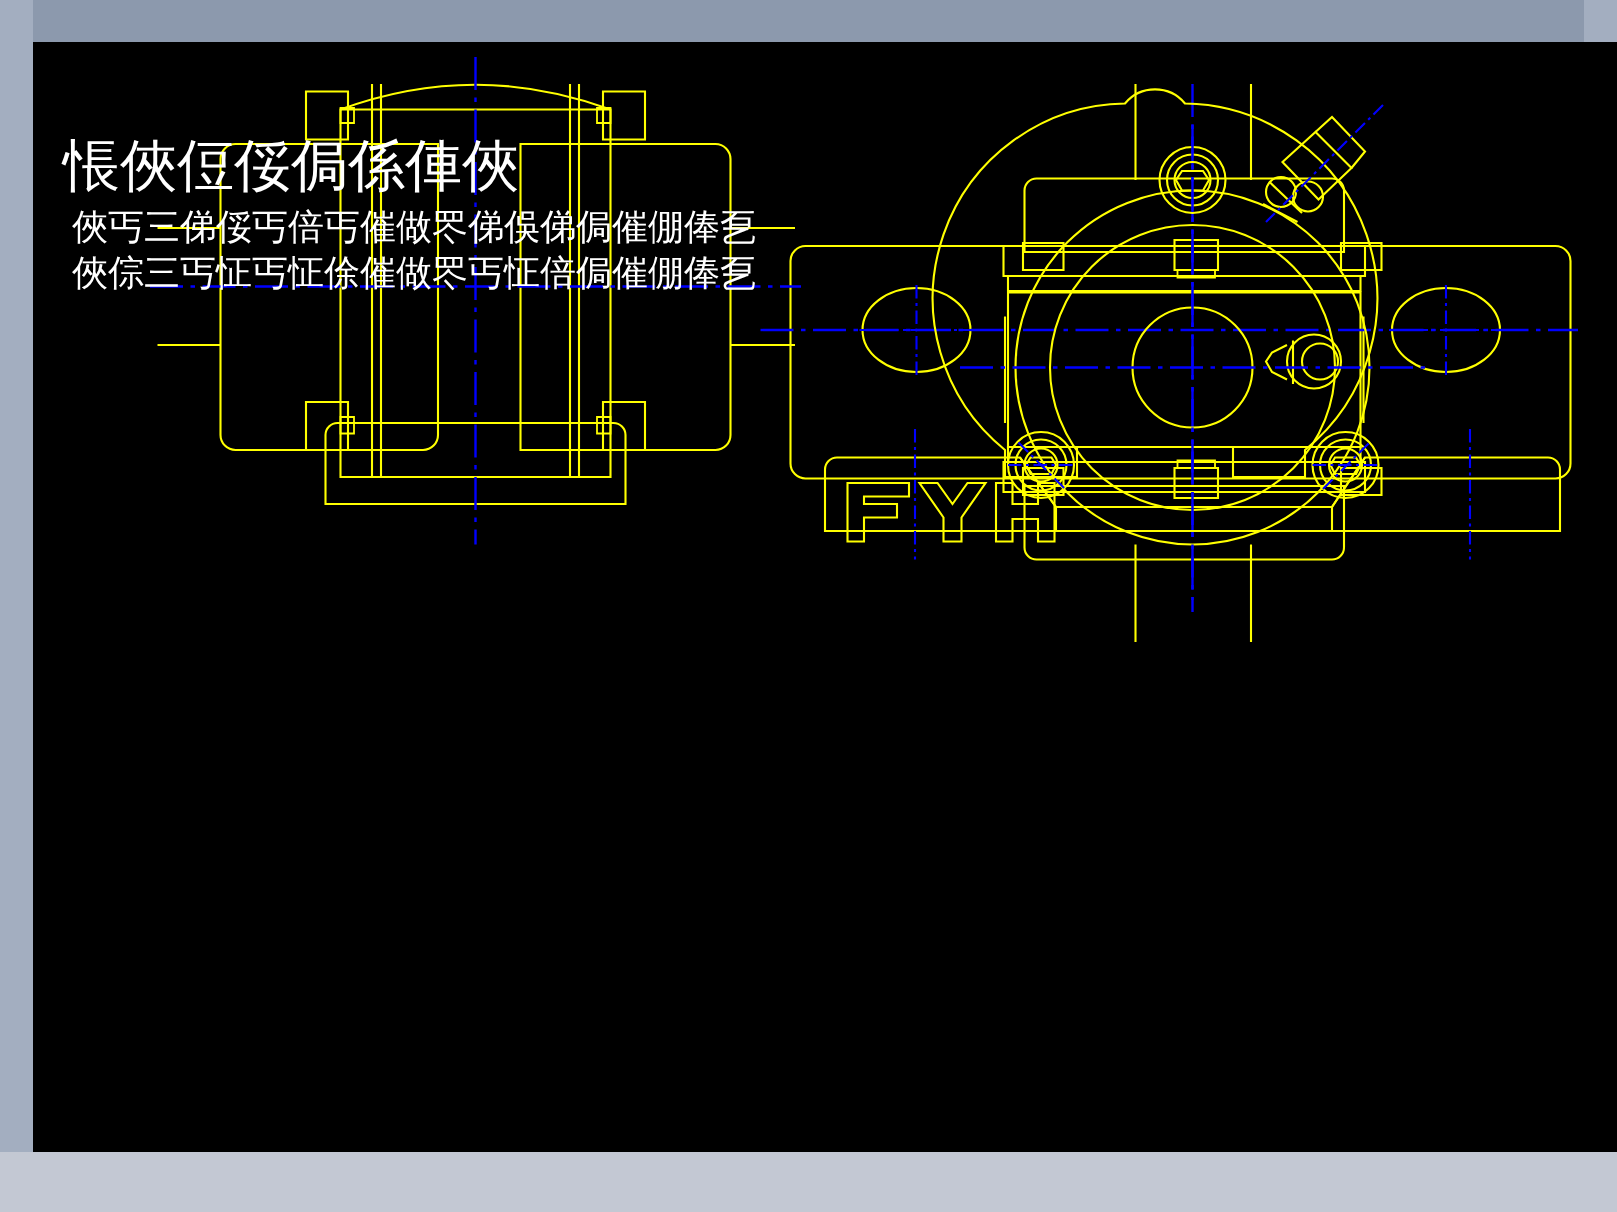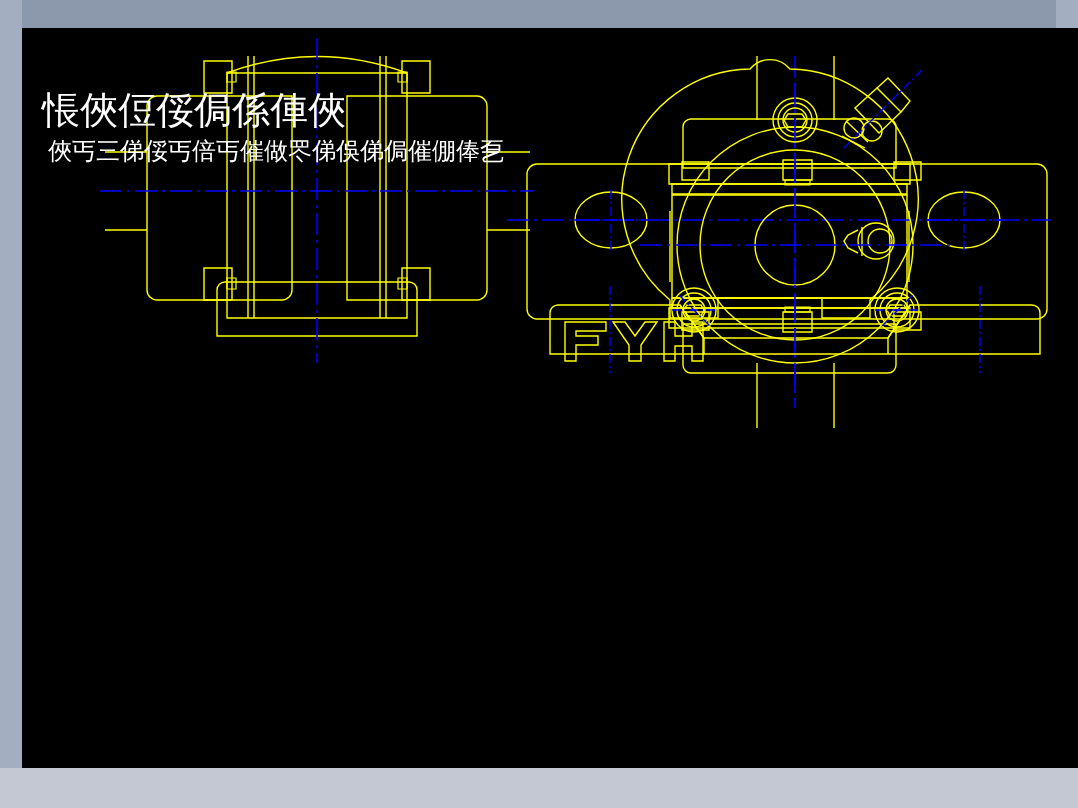--- a/index.html
+++ b/index.html
@@ -253,16 +253,17 @@
         <path class="cl-s" d="M650 282 L694 282"></path>
         <path class="cl-s" d="M657 267 L688 298"></path>
         <path class="cl-s" d="M853 282 L897 282"></path>
         <path class="cl-s" d="M860 298 L891 267"></path>
       </g>
     </svg>
 
     <div id="text-block">
       <div id="title-line">悵俠侸俀侷係俥俠</div>
       <div class="sub-line">俠丐三俤俀丐倍丐催做罖俤俁俤侷催倗俸乭</div>
+      <div class="sub-line">俠倧三丐怔丐怔俆催做罖丐怔倍侷催倗俸乭</div>
     </div>
 
   </div>
 </div>
 
 </body></html>

